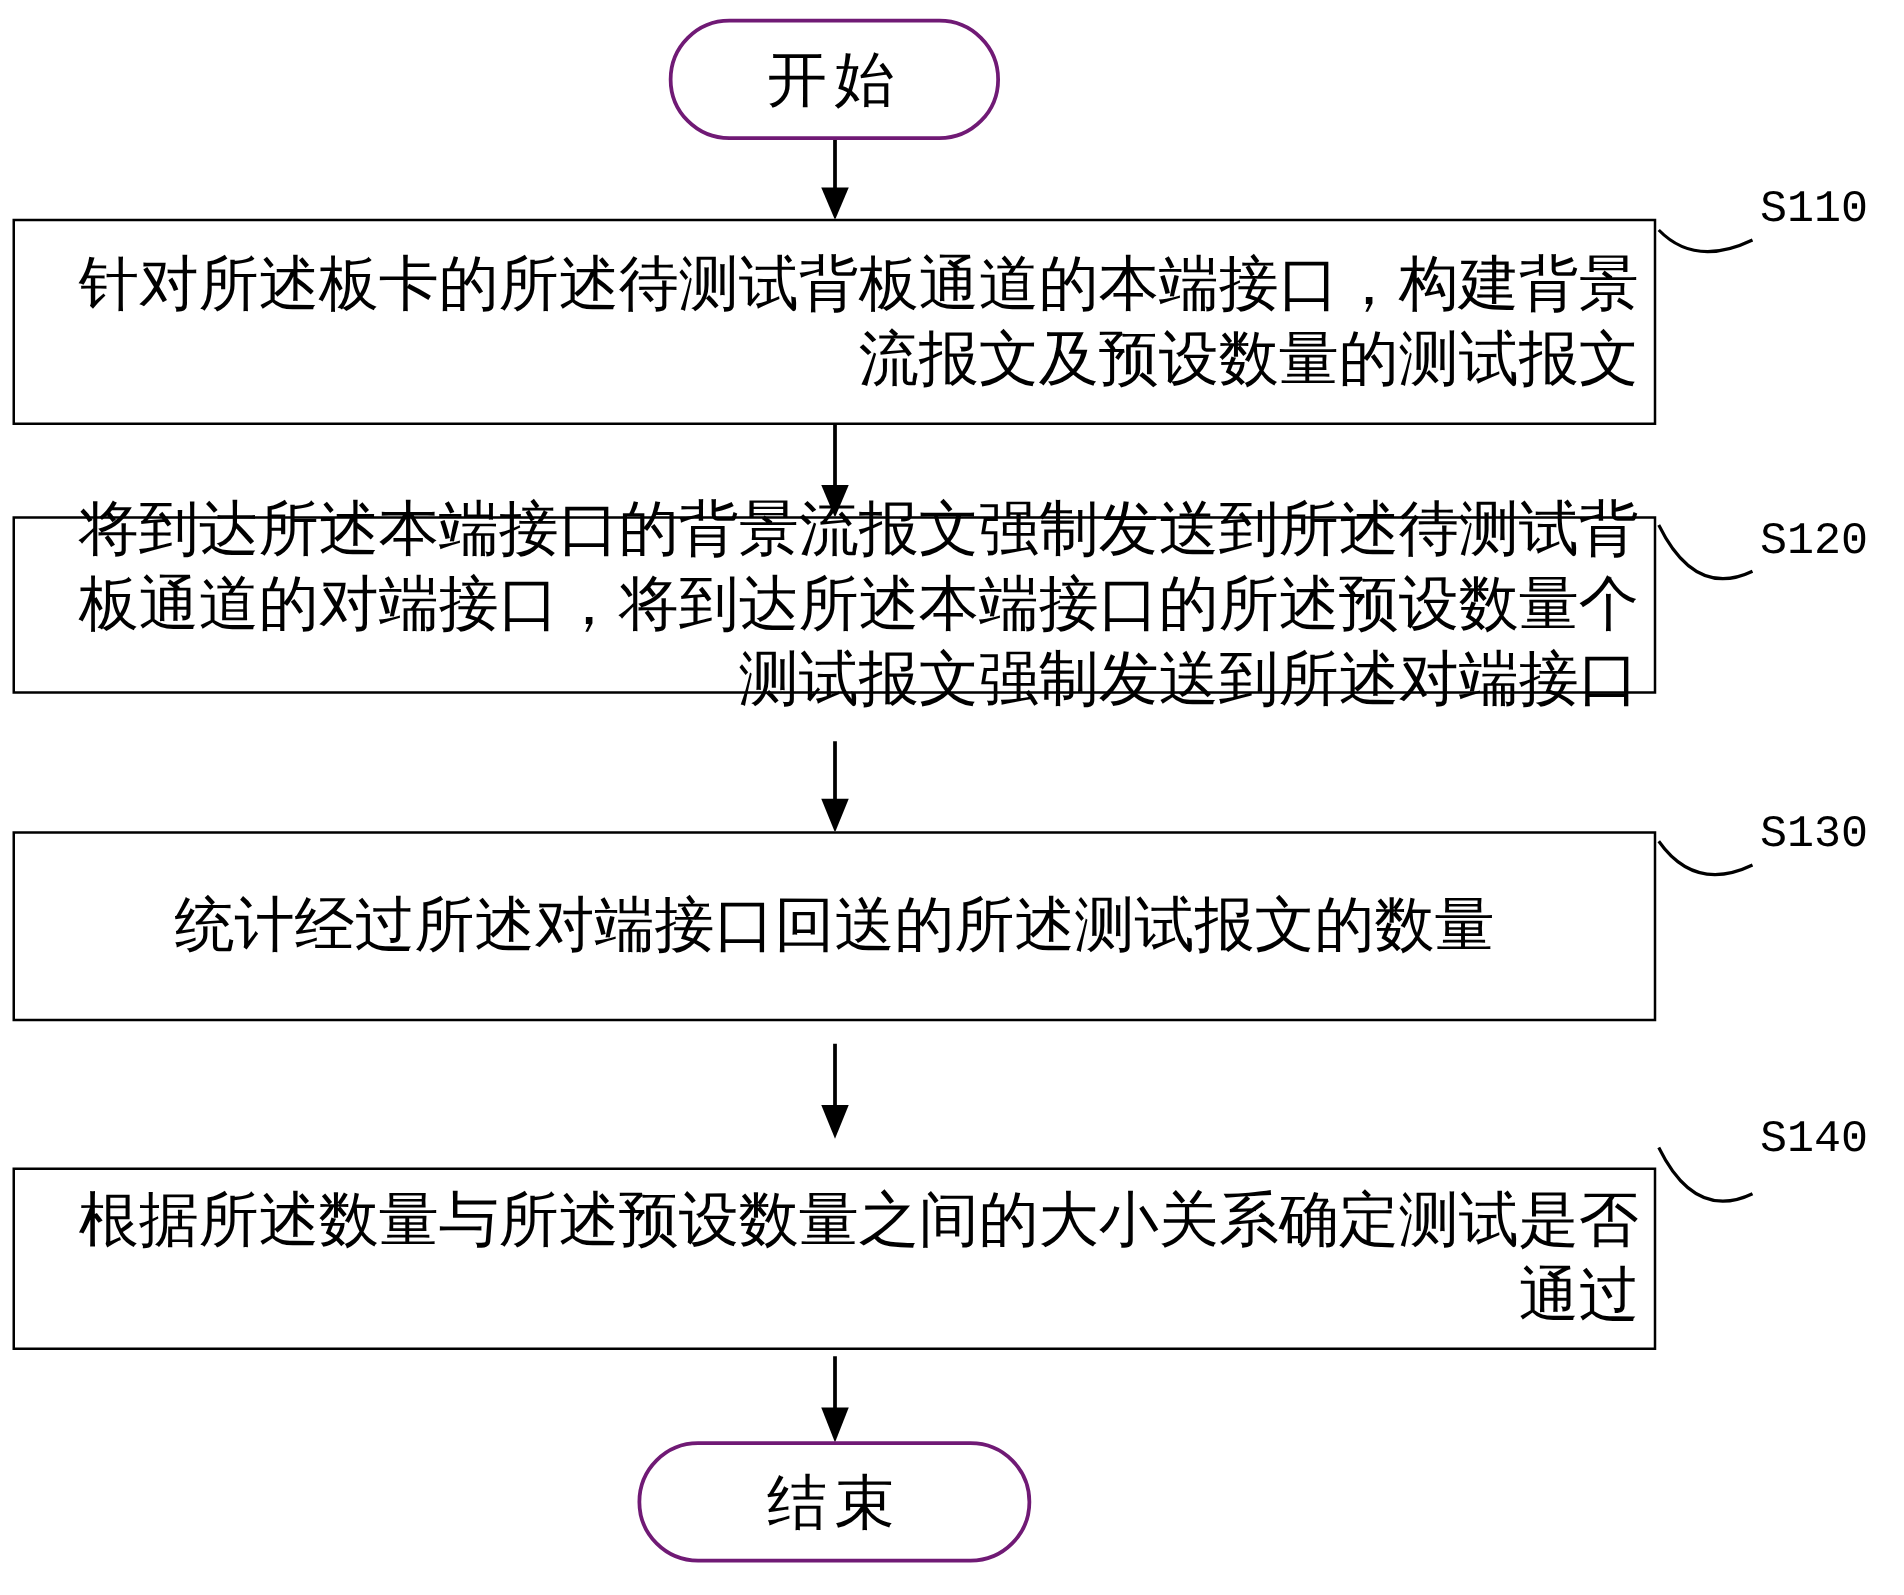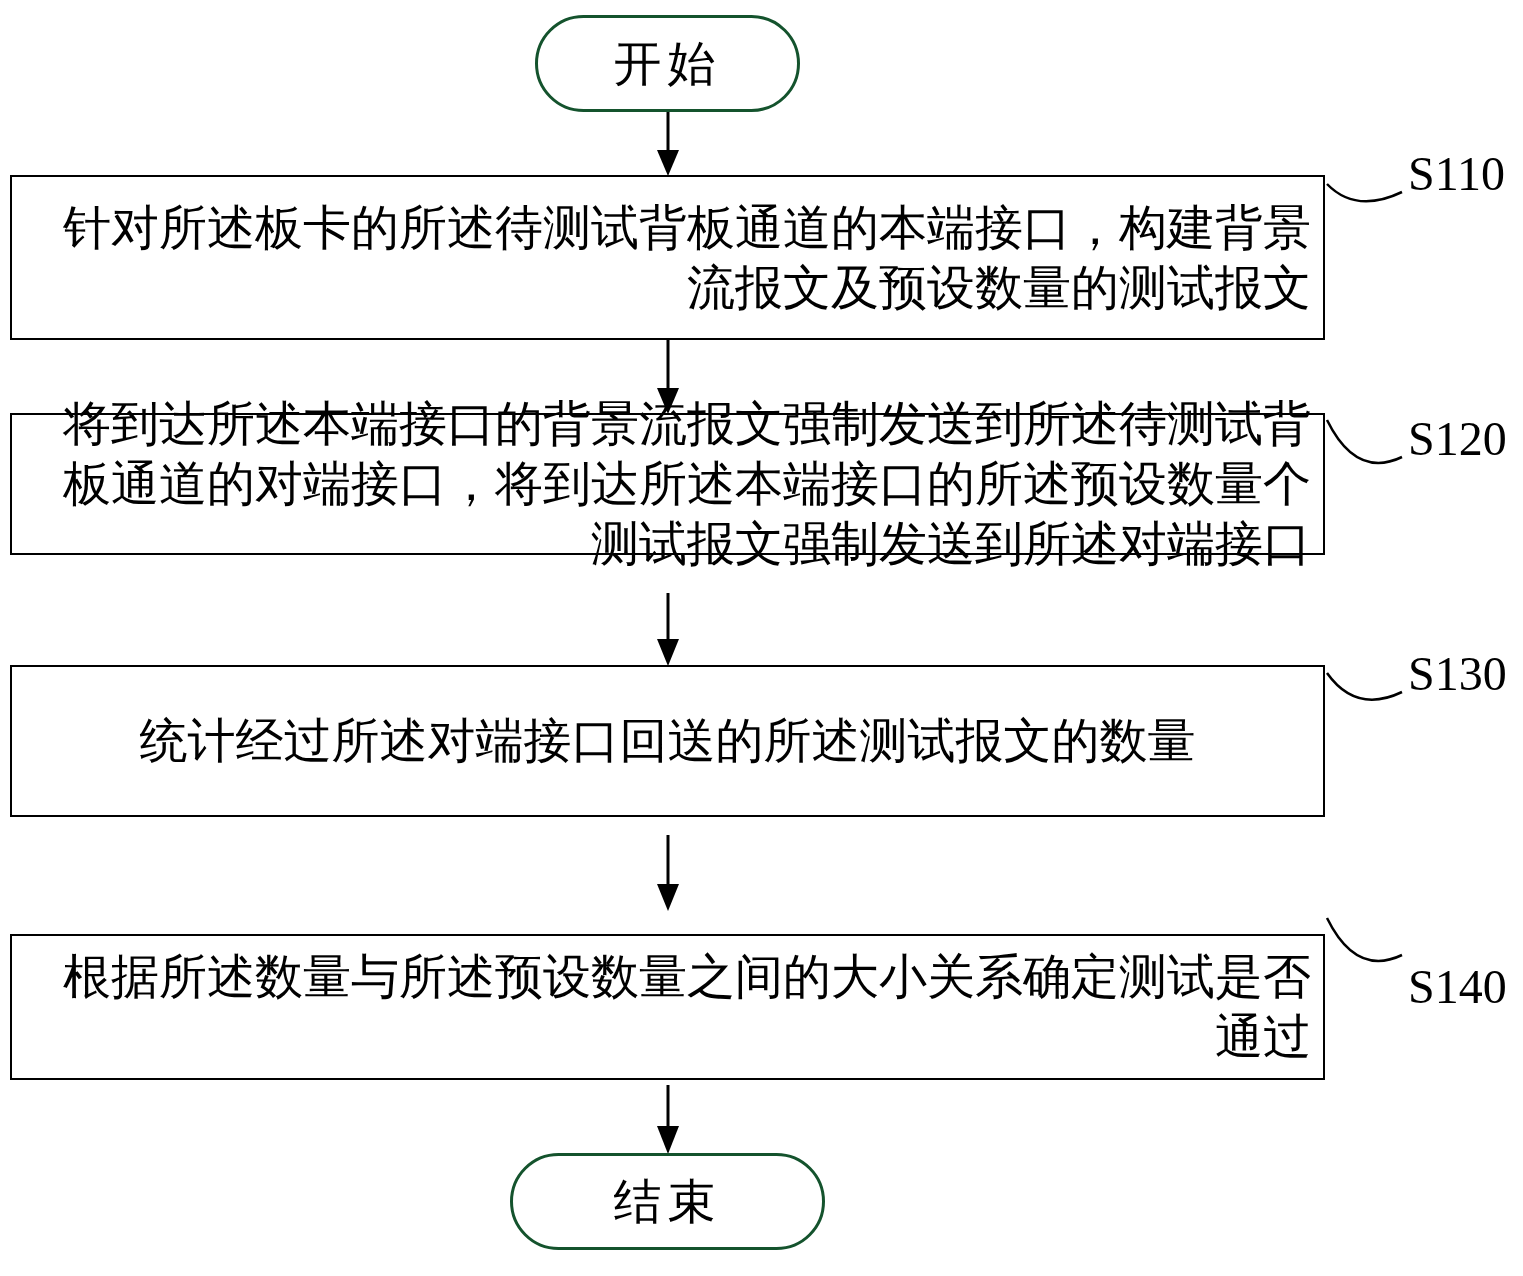--- a/index.html
+++ b/index.html
@@ -18,21 +18,21 @@
   .connector-layer {
     position: absolute;
     left: 0;
     top: 0;
     width: 1523px;
     height: 1276px;
     pointer-events: none;
   }
   .terminal {
     position: absolute;
-    border: 3px solid #14532d;
+    border: 3px solid #701a75;
     border-radius: 50px;
     display: flex;
     align-items: center;
     justify-content: center;
     font-size: 48px;
     letter-spacing: 6px;
     box-sizing: border-box;
     background: #ffffff;
   }
   .terminal.start {
@@ -63,29 +63,29 @@
     background: #ffffff;
   }
   .step-box.s110 { top: 175px; height: 165px; }
   .step-box.s120 { top: 413px; height: 142px; }
   .step-box.s130 { top: 665px; height: 152px; }
   .step-box.s140 { top: 934px; height: 146px; }
   .step-tag {
     position: absolute;
     left: 1408px;
     width: 115px;
-    font-family: Liberation Serif, serif;
-    font-size: 48px;
+    font-family: Liberation Mono, monospace;
+    font-size: 36px;
     line-height: 1;
     white-space: nowrap;
   }
   .step-tag.s110 { top: 150px; }
   .step-tag.s120 { top: 415px; }
   .step-tag.s130 { top: 650px; }
-  .step-tag.s140 { top: 963px; }
+  .step-tag.s140 { top: 894px; }
 </style>
 </head>
 <body>
 
 <div class="canvas">
 
   <svg class="connector-layer" width="1523" height="1276" viewBox="0 0 1523 1276">
 
     <g>
       <line x1="668" y1="112" x2="668" y2="152" stroke="#000" stroke-width="3"></line>

